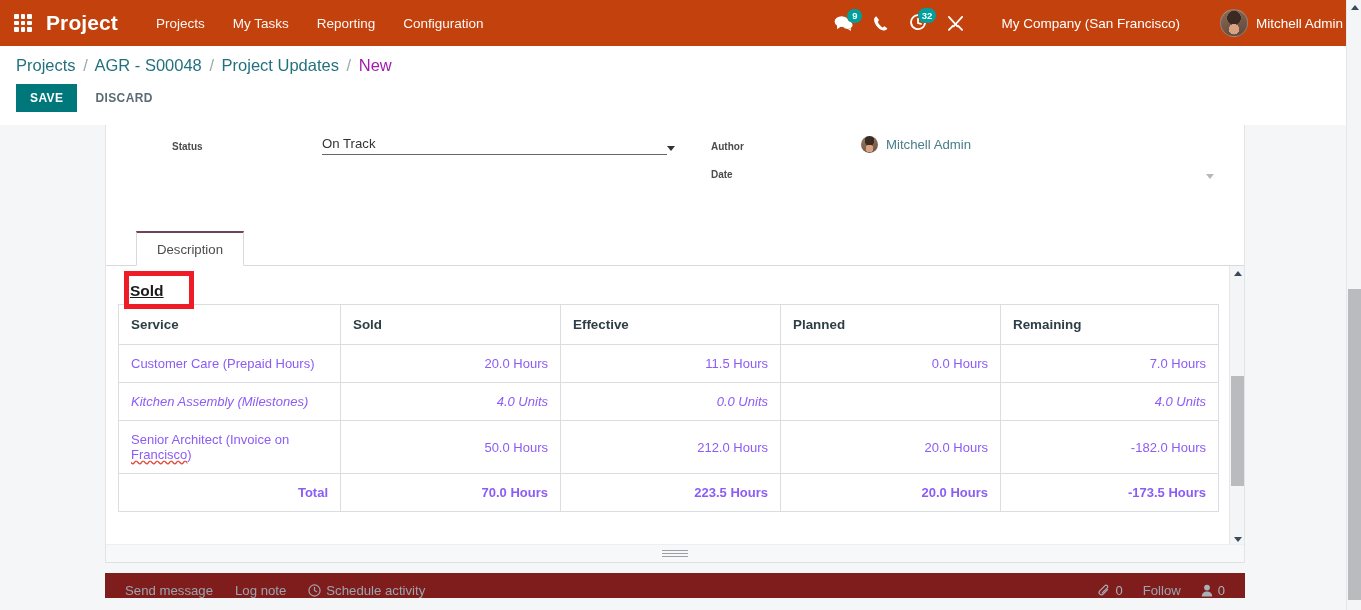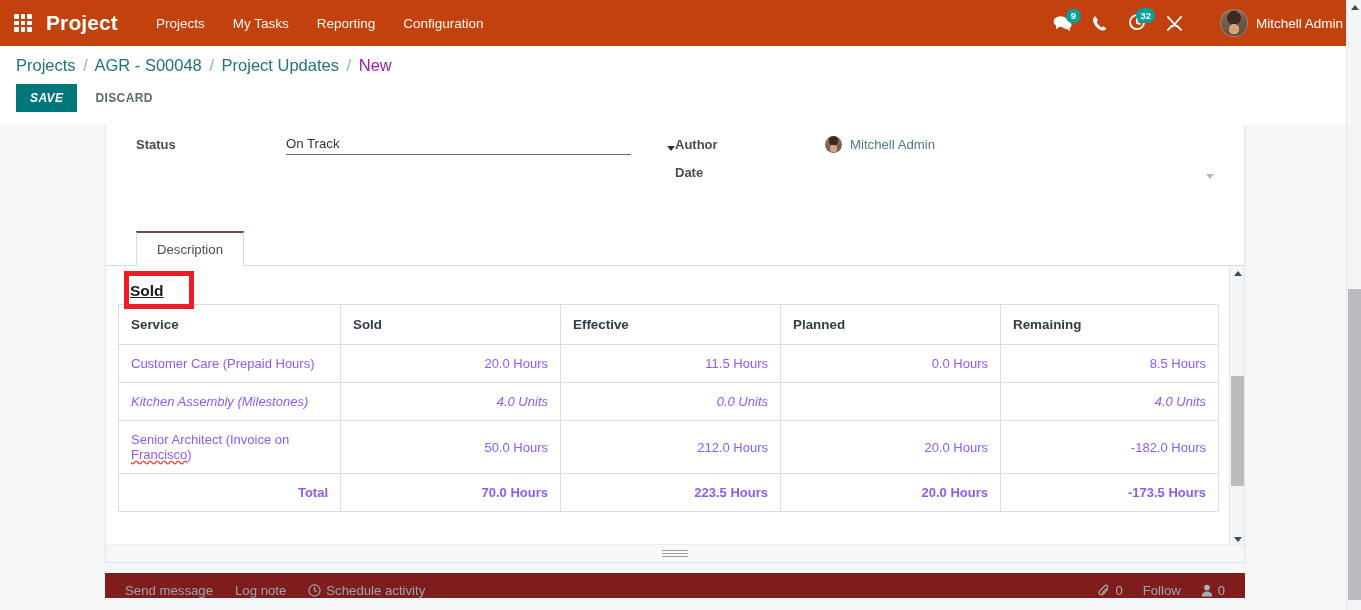--- a/index.html
+++ b/index.html
@@ -122,21 +122,20 @@
   .btn-save {
     background: #00787b;
     color: #fff;
     border: none;
     font-size: 12px;
     font-weight: bold;
     letter-spacing: 0.4px;
     padding: 7px 14px;
     cursor: pointer;
     border-radius: 0px;
-    font-style: italic;
   }
   .btn-discard {
     background: transparent;
     border: none;
     color: #5a6b73;
     font-size: 12px;
     font-weight: bold;
     letter-spacing: 0.4px;
     padding: 7px 12px;
     cursor: pointer;
@@ -170,25 +169,26 @@
   }
   .form-col { width: 50%; }
   .field-row {
     display: flex;
     align-items: flex-end;
     height: 28px;
     margin-bottom: 0px;
   }
   .field-label {
     width: 150px;
-    font-size: 13px;
+    font-size: 10px;
     font-weight: bold;
     color: #4c4c4c;
     flex: none;
     padding-bottom: 3px;
+    margin-left: 36px;
   }
   .field-value { flex: 1; position: relative; }
   .input-underline {
     border: none;
     border-bottom: 1px solid #666666;
     width: 345px;
     font-size: 13.2px;
     color: #333333;
     font-family: "Liberation Sans", sans-serif;
     padding: 1px 16px 3px 0;
@@ -454,20 +454,21 @@
       <span class="badge">32</span>
     </div>
     <div class="nav-icon">
       <svg width="17" height="17" viewBox="0 0 18 18" stroke="#fff" stroke-width="1.9" fill="none" stroke-linecap="round">
         <path d="M2 2 L11 12"></path>
         <path d="M16 2 L7 12"></path>
         <path d="M2 15.8 L6.2 11.4"></path>
         <path d="M16 15.8 L11.8 11.4"></path>
       </svg>
     </div>
+    <div class="company-name">My Company (San Francisco)</div>
     <div class="user-menu">
       <div class="avatar-nav"></div>
       <span class="user-name">Mitchell Admin</span>
     </div>
   </div>
 </div>
 
 <div id="control-panel">
   <div class="breadcrumb">
     <span class="bc-link">Projects</span>
@@ -541,21 +542,21 @@
                   <th class="num" style="width:220px">Planned</th>
                   <th class="num" style="width:218px">Remaining</th>
                 </tr>
               </thead>
               <tbody>
                 <tr>
                   <td>Customer Care (Prepaid Hours)</td>
                   <td class="num">20.0 Hours</td>
                   <td class="num">11.5 Hours</td>
                   <td class="num">0.0 Hours</td>
-                  <td class="num">8.5 Hours</td>
+                  <td class="num">7.0 Hours</td>
                 </tr>
                 <tr class="italic-row">
                   <td>Kitchen Assembly (Milestones)</td>
                   <td class="num">4.0 Units</td>
                   <td class="num">0.0 Units</td>
                   <td class="num"></td>
                   <td class="num">4.0 Units</td>
                 </tr>
                 <tr>
                   <td><span>Senior Architect (Invoice on </span><span class="spell">Francisco</span><span>)</span></td>

